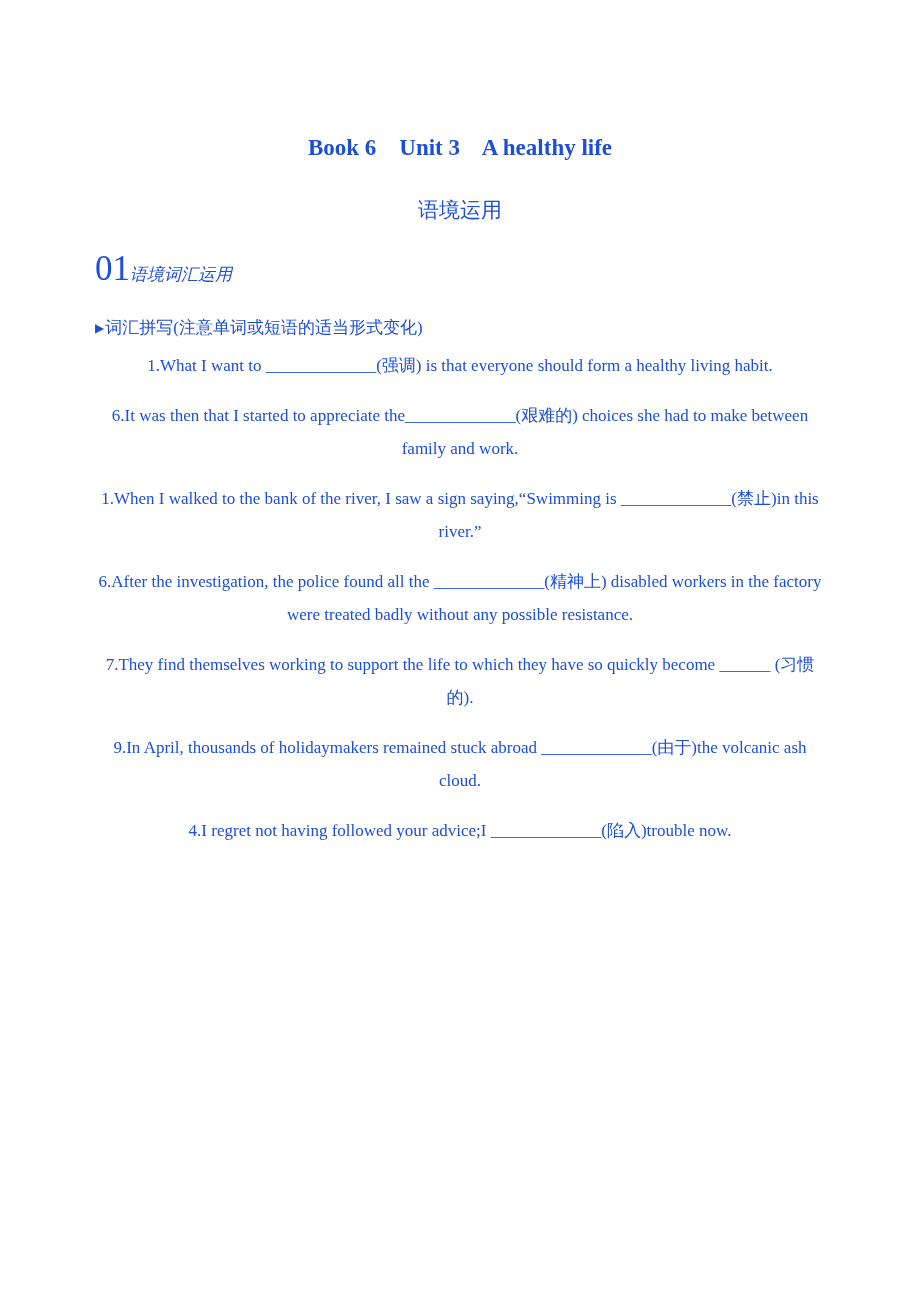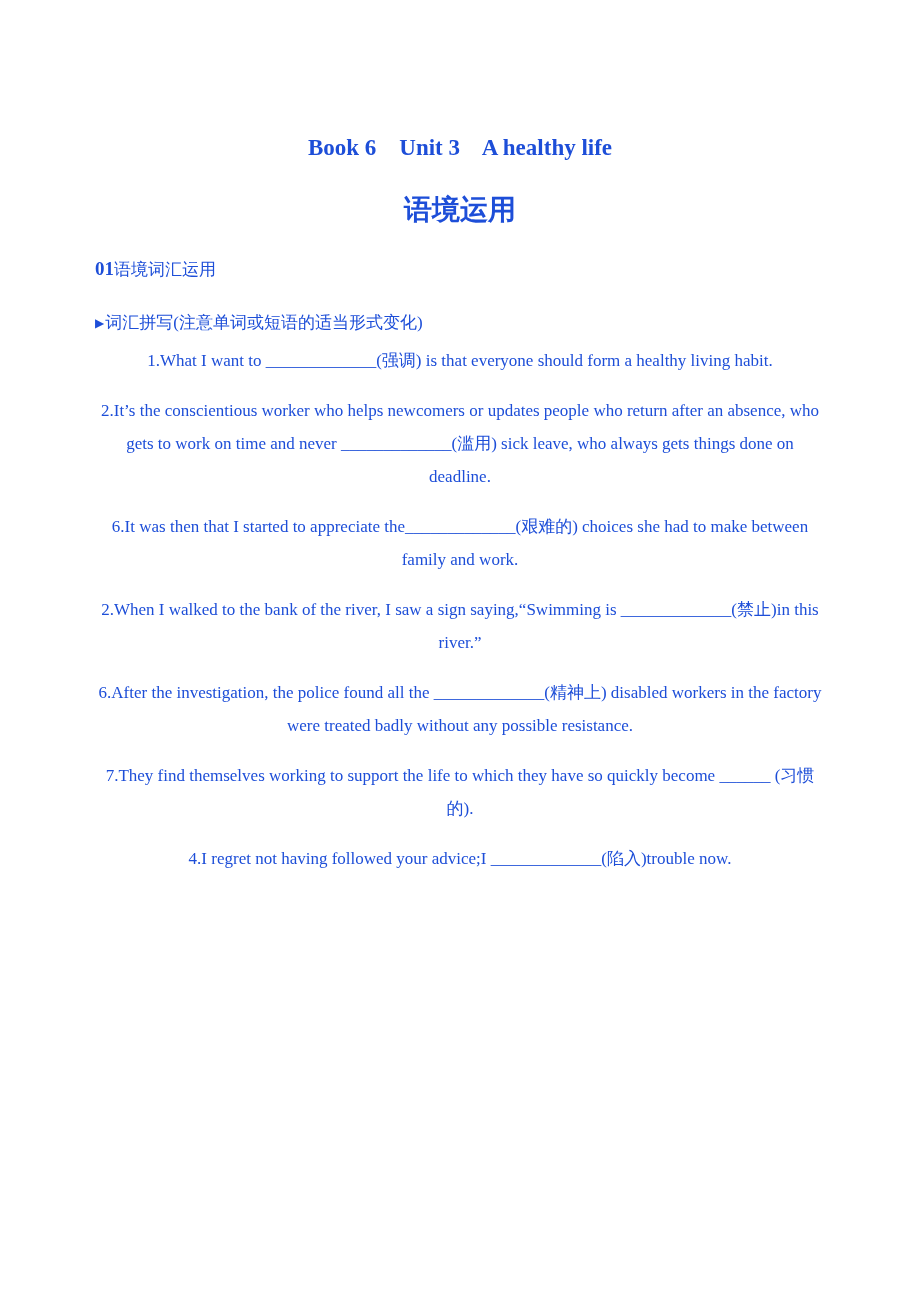--- a/index.html
+++ b/index.html
@@ -23,39 +23,40 @@
     text-align: center;
     font-size: 23px;
     font-weight: bold;
     line-height: 32px;
     white-space: pre-wrap;
     font-family: "Liberation Serif", "DejaVu Serif", serif;
   }
   .doc-subtitle {
     margin-top: 31px;
     text-align: center;
-    font-size: 28px;
-    font-weight: bold;
+    font-size: 21px;
+    font-weight: normal;
     line-height: 30px;
     font-family: "Liberation Sans", "DejaVu Sans", sans-serif;
   }
   .section-header {
     margin-top: 29px;
     line-height: 30px;
     white-space: nowrap;
   }
   .section-number {
-    font-size: 19px;
-    font-weight: bold;
+    font-size: 35px;
+    font-weight: normal;
     font-family: "Liberation Serif", "DejaVu Serif", serif;
     vertical-align: baseline;
   }
   .section-label {
     font-size: 17px;
     vertical-align: baseline;
+    font-style: italic;
   }
   .instruction {
     margin-top: 26px;
     font-size: 17px;
     line-height: 24px;
   }
   .bullet-icon {
     font-family: "DejaVu Sans", sans-serif;
     font-size: 12px;
     display: inline-block;
@@ -85,22 +86,22 @@
     <div class="section-header">
       <span class="section-number">01</span><span class="section-label">语境词汇运用</span>
     </div>
 
     <div class="instruction">
       <span class="bullet-icon">▶</span><span class="instruction-text">词汇拼写(注意单词或短语的适当形式变化)</span>
     </div>
 
     <div class="questions">
       <p class="question">1.What I want to _____________(强调) is that everyone should form a healthy living habit.</p>
-      <p class="question">2.It’s the conscientious worker who helps newcomers or updates people who return after an absence, who gets to work on time and never _____________(滥用) sick leave, who always gets things done on deadline.</p>
       <p class="question">6.It was then that I started to appreciate the_____________(艰难的) choices she had to make between family and work.</p>
-      <p class="question">2.When I walked to the bank of the river, I saw a sign saying,“Swimming is _____________(禁止)in this river.”</p>
+      <p class="question">1.When I walked to the bank of the river, I saw a sign saying,“Swimming is _____________(禁止)in this river.”</p>
       <p class="question">6.After the investigation, the police found all the _____________(精神上) disabled workers in the factory were treated badly without any possible resistance.</p>
       <p class="question">7.They find themselves working to support the life to which they have so quickly become ______ (习惯的).</p>
+      <p class="question">9.In April, thousands of holidaymakers remained stuck abroad _____________(由于)the volcanic ash cloud.</p>
       <p class="question">4.I regret not having followed your advice;I _____________(陷入)trouble now.</p>
     </div>
 
   </div>
 </div>
 
 </body></html>

